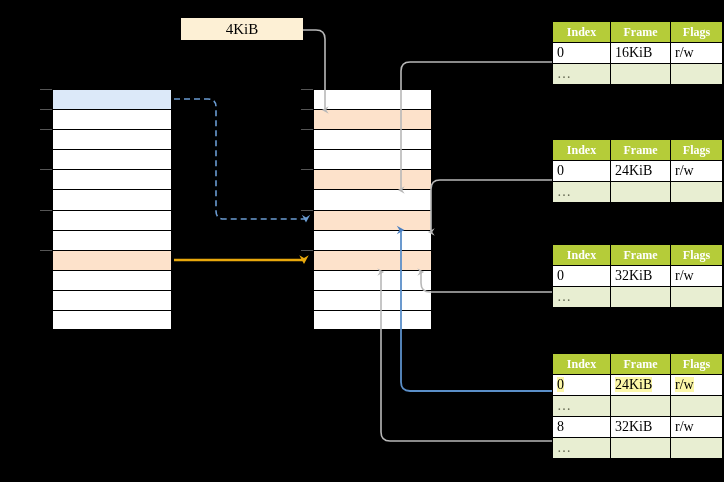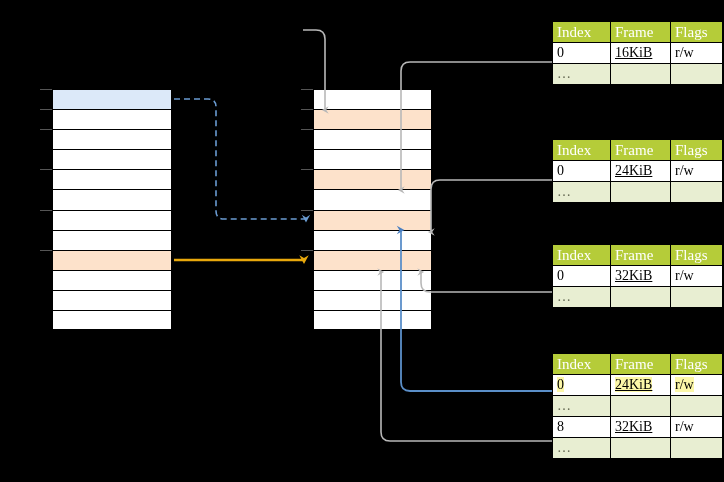--- a/index.html
+++ b/index.html
@@ -65,25 +65,26 @@
     padding: 1px 4px;
     text-align: left;
     height: 21px;
     box-sizing: border-box;
     font-weight: normal;
     white-space: nowrap;
   }
   table.ptable th {
     background: #b5cc39;
     color: #ffffff;
-    font-weight: normal;
-    font-size: 15px;
+    font-weight: bold;
+    font-size: 12px;
+    text-align: center;
   }
   table.ptable td.idx   { width: 58px; }
-  table.ptable td.frm   { width: 60px; text-decoration: underline; }
+  table.ptable td.frm   { width: 60px; }
   table.ptable td.flg   { width: 52px; }
   table.ptable th.idx   { width: 58px; }
   table.ptable th.frm   { width: 60px; margin-left: 40px; }
   table.ptable th.flg   { width: 52px; }
   table.ptable tr.ellip td {
     background: #e8eed2;
     color: #666a54;
     letter-spacing: 2px;
   }
   .hl { background: #fcf7a8; }
@@ -95,20 +96,21 @@
     width: 724px;
     height: 482px;
     pointer-events: none;
   }
 </style>
 </head>
 <body>
 
 <div id="stage">
 
+  <div class="tag" style="left:181px; top:18px; width:122px; height:22px;">4KiB</div>
 
   <div class="stack" id="left-stack" style="left:52px; top:89px; width:120px;">
       <div class="cell blue" style="height: 20.1px;"></div>
       <div class="cell" style="height: 20.1px;"></div>
       <div class="cell" style="height: 20.1px;"></div>
       <div class="cell" style="height: 20.1px;"></div>
       <div class="cell" style="height: 20.1px;"></div>
       <div class="cell" style="height: 20.1px;"></div>
       <div class="cell" style="height: 20.1px;"></div>
       <div class="cell" style="height: 20.1px;"></div>

